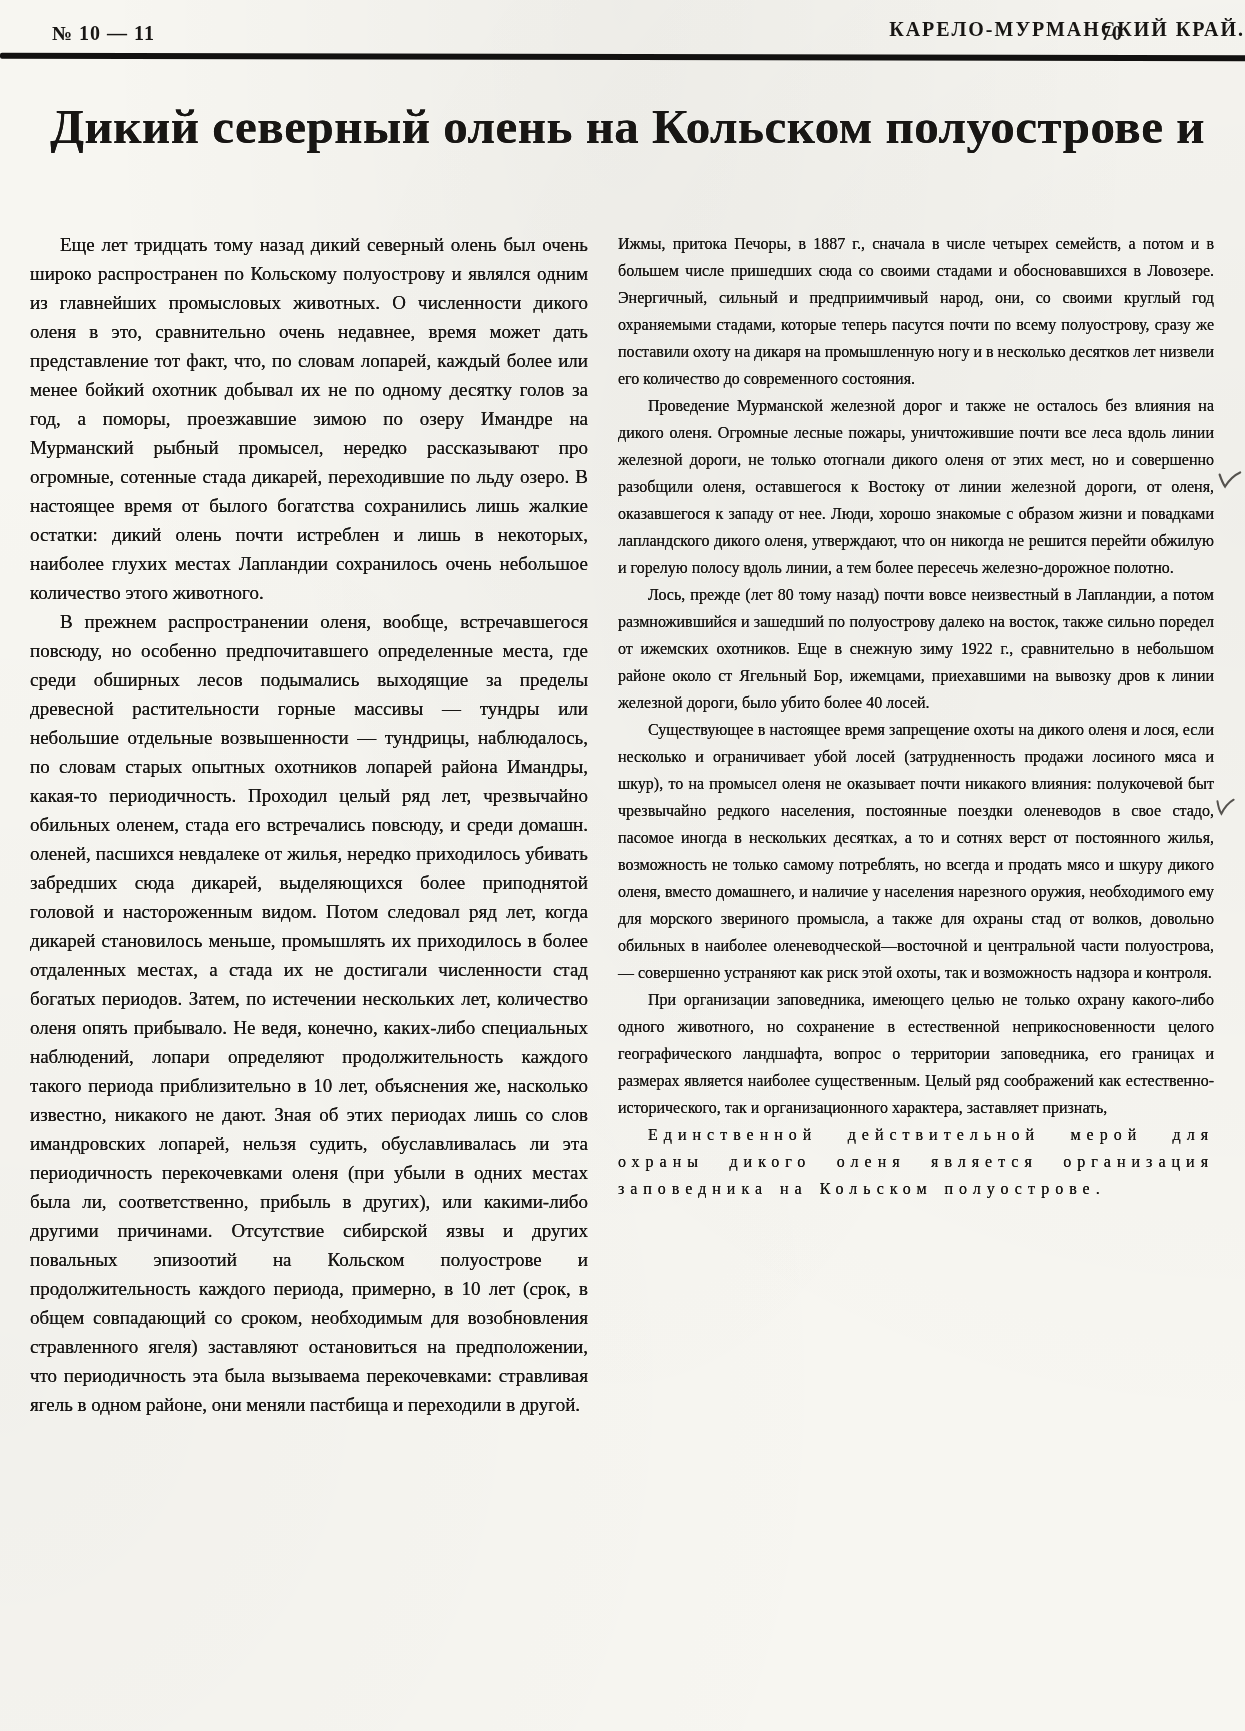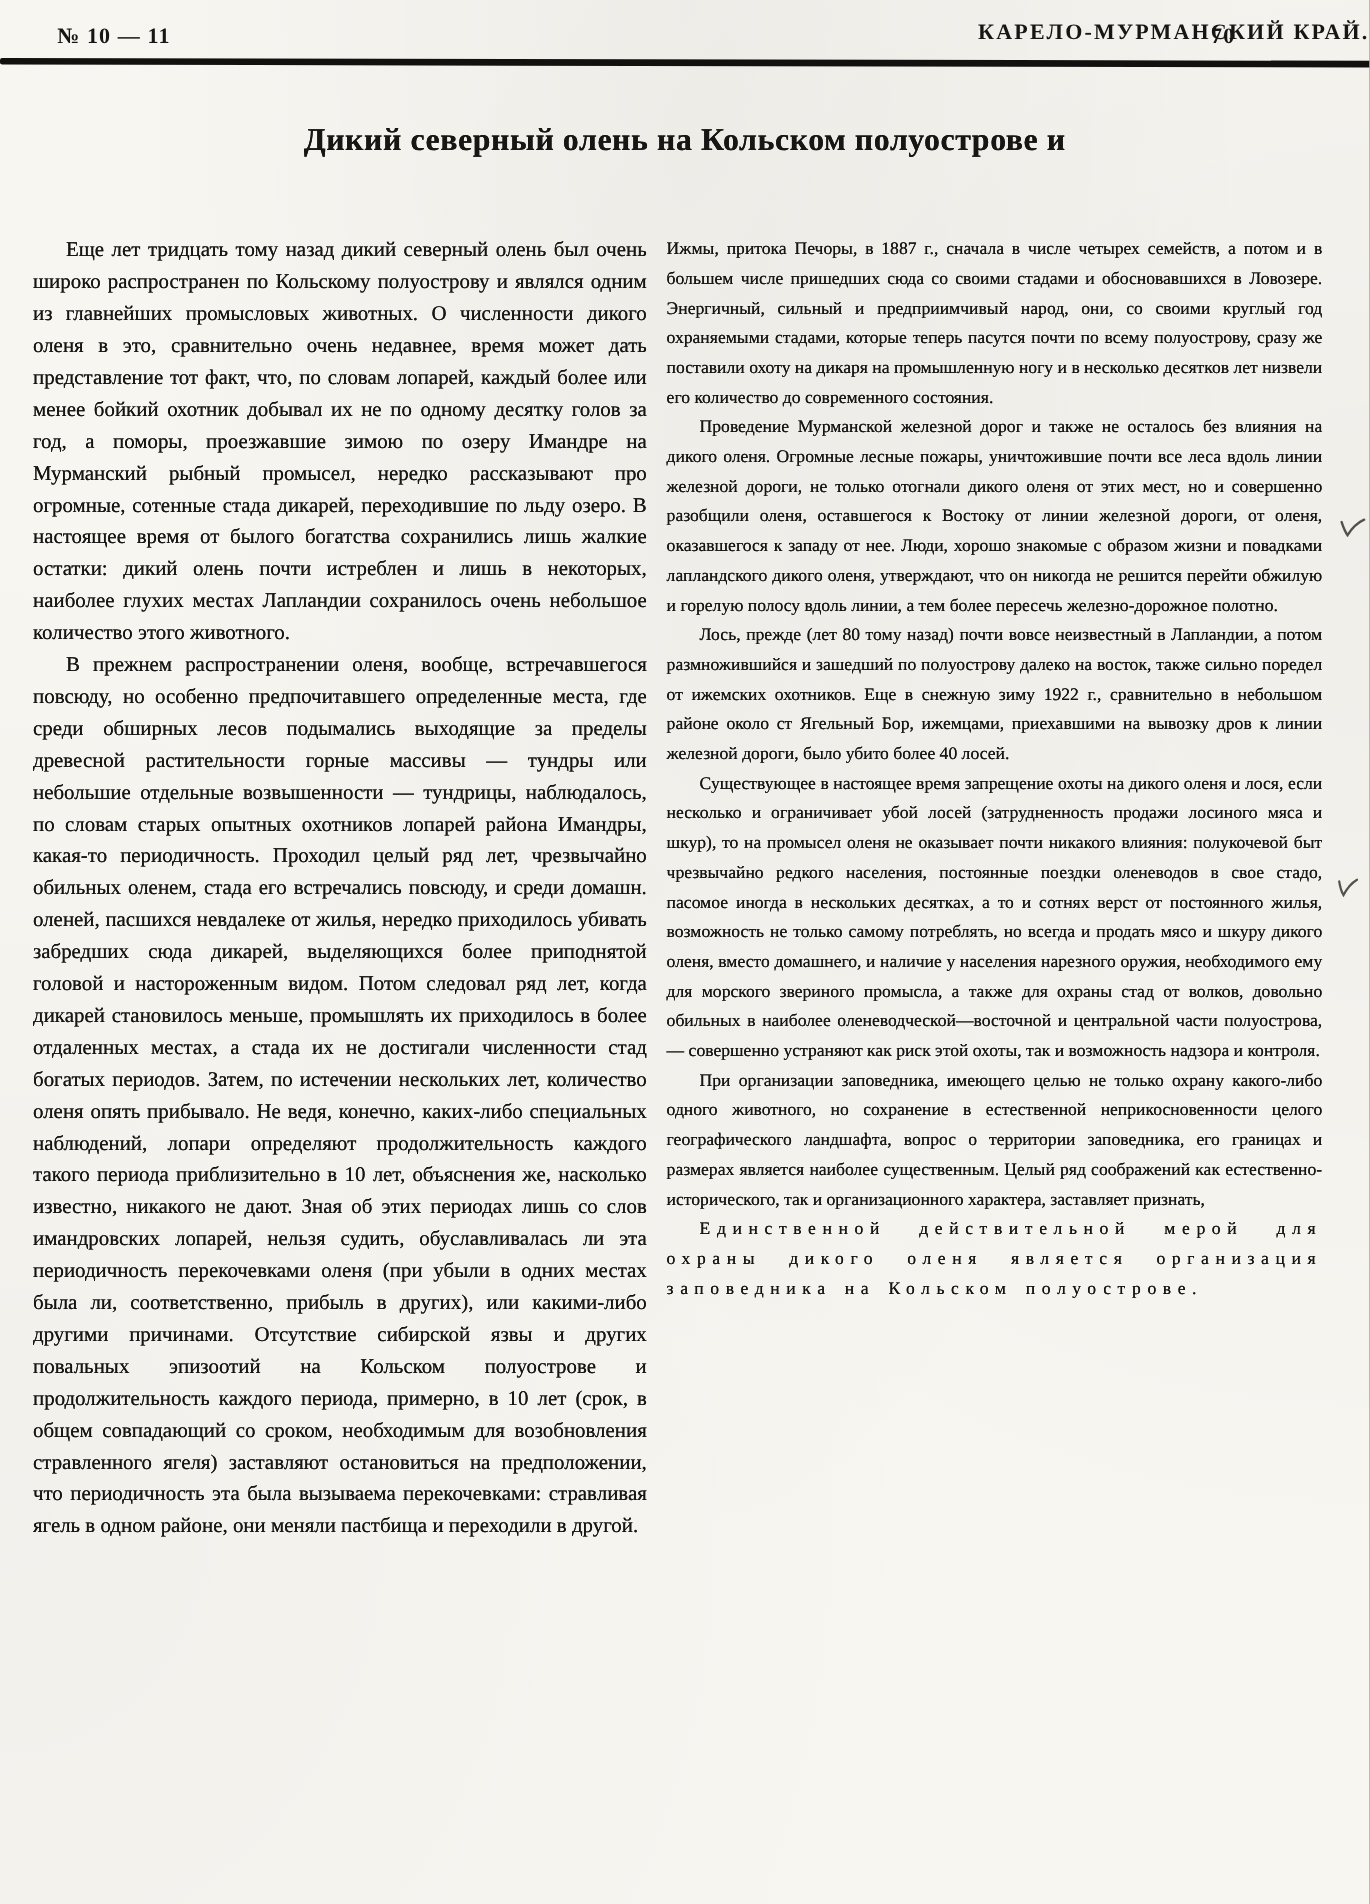--- a/index.html
+++ b/index.html
@@ -25,28 +25,28 @@
   .journal{position:absolute;left:0;right:0;text-align:right;top:0;letter-spacing:2px;}
   .pageno{position:absolute;right:122px;top:4px;}
   .rule{
     position:absolute;top:54px;left:0;width:1248px;height:6px;
     background:#121110;transform:rotate(0.12deg);
     border-radius:2px;
   }
   
   .title{
     position:absolute;top:100px;left:40px;right:40px;
-    text-align:center;font-weight:bold;
-    font-size:29px;line-height:54px;letter-spacing:0.5px;
+    text-align:right;font-weight:bold;
+    font-size:49px;line-height:54px;letter-spacing:0.5px;
     text-shadow:0 0 0.6px #181614;
   }
   
   .cols{
-    position:absolute;top:213px;left:30px;
-    display:flex;gap:18px;
+    position:absolute;top:230px;left:30px;
+    display:flex;gap:30px;
   }
   .col{text-align:justify;text-shadow:0 0 0.45px #181614;}
   .col-l{width:558px;font-size:19px;line-height:29px;}
   .col-r{width:596px;font-size:16px;line-height:27px;}
   .col p{margin:0;}
   p.ind{text-indent:30px;}
   p.spaced{letter-spacing:6px;word-spacing:2px;}
   
   .mark{position:absolute;opacity:0.85;}
   .mark svg{display:block;}

